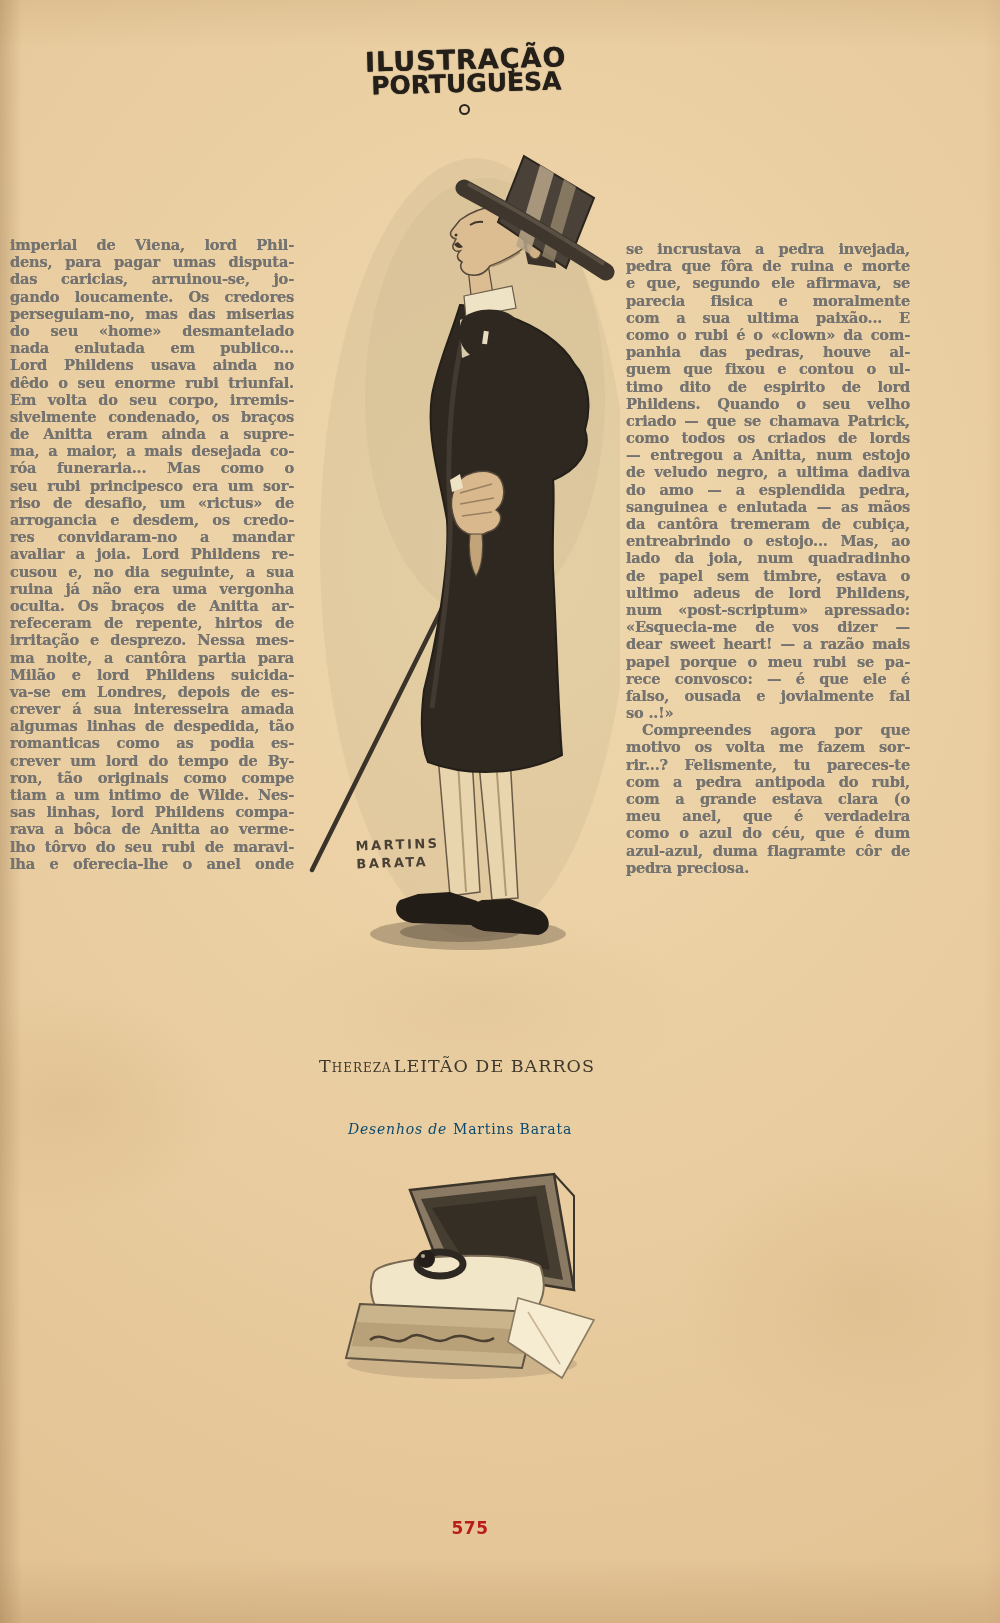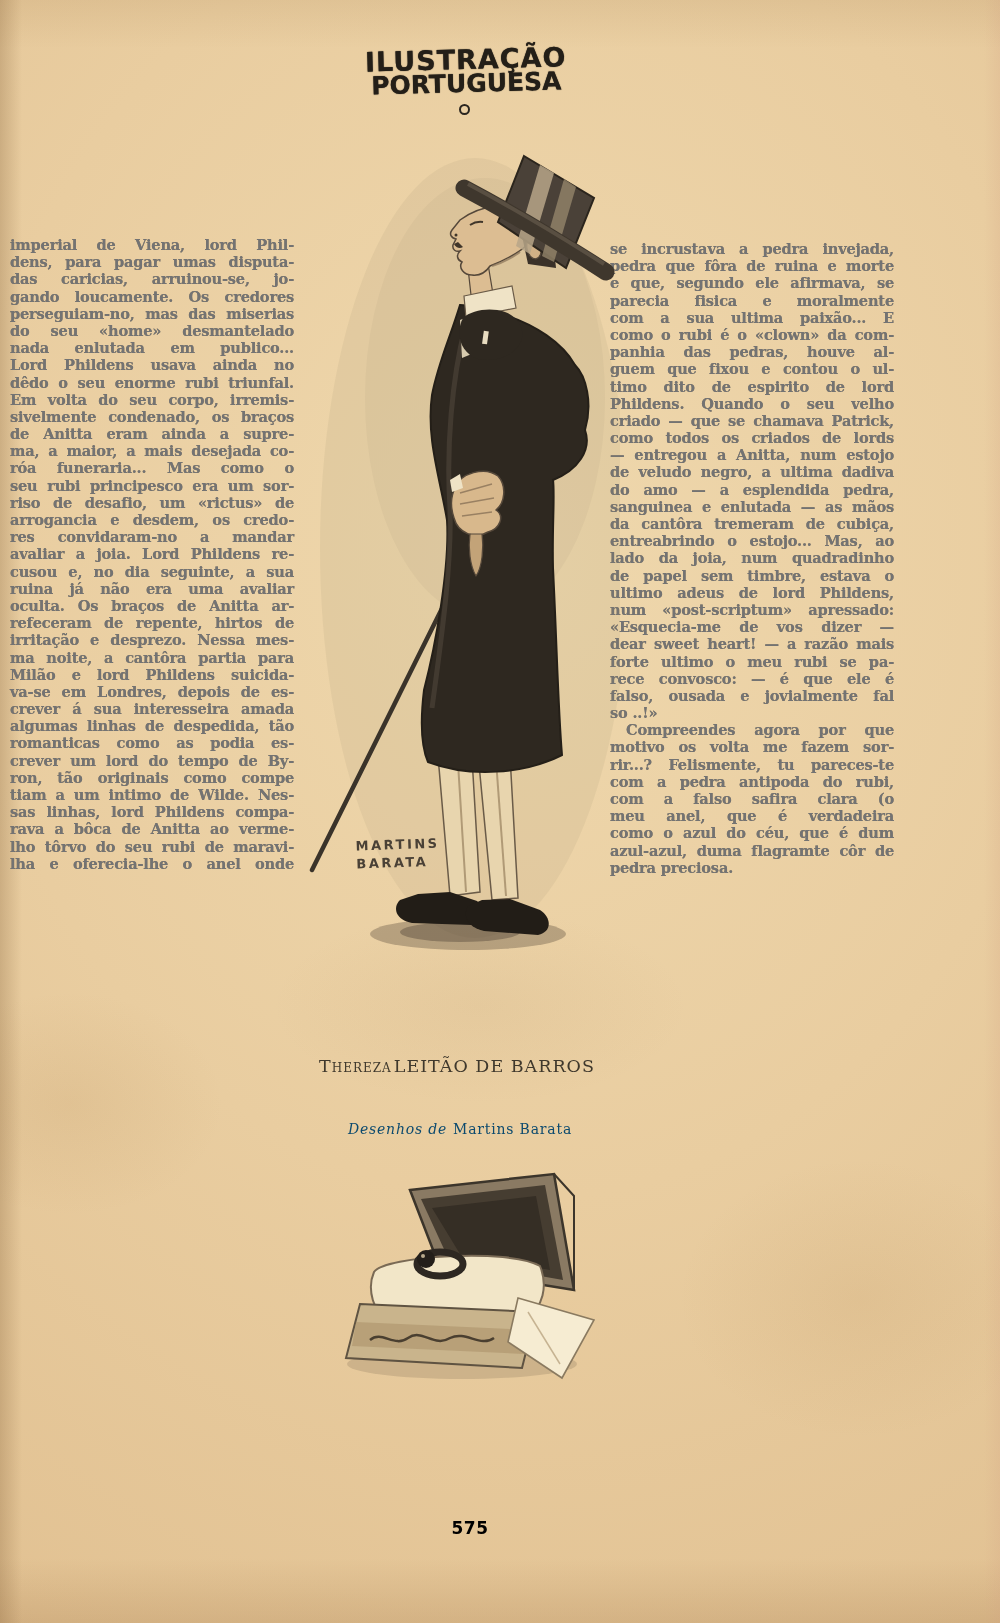--- a/index.html
+++ b/index.html
@@ -33,21 +33,21 @@
   .masthead-dot{
     position:absolute;left:459px;top:104px;width:7px;height:7px;
     border:2px solid #2a251f;border-radius:50%;
   }
   .column{
     position:absolute;width:284px;
     color:#737373;font-weight:700;font-size:14.6px;
     letter-spacing:-0.2px;
   }
   .col-left{left:10px;top:236px;}
-  .col-right{left:610px;top:240px;}
+  .col-right{left:626px;top:240px;}
   .text-line{
     height:17.2px;line-height:17.2px;white-space:nowrap;
     text-align:justify;text-align-last:justify;
     text-shadow:0 0 .5px rgba(69,60,47,.55);
   }
   .text-line.short{text-align-last:left;}
   .text-line.indent{text-indent:16px;}
   .figure-wrap{position:absolute;left:300px;top:148px;width:320px;height:820px;}
   .signature{
     position:absolute;left:356px;top:836px;
@@ -61,21 +61,21 @@
   .byline .sc{font-variant:small-caps;margin-right:2px;}
   .credit{
     position:absolute;left:0;right:80px;top:1121px;text-align:center;
     color:#0c4a6e;font-size:14px;letter-spacing:.8px;
   }
   .credit .it{font-style:italic;margin-right:6px;}
   .box-wrap{position:absolute;left:322px;top:1172px;width:282px;height:212px;}
   .page-number{
     position:absolute;left:0;right:60px;top:1518px;text-align:center;
     font-family:"DejaVu Sans", sans-serif;font-weight:700;
-    font-size:17px;color:#000000;letter-spacing:.5px;
+    font-size:17px;color:#b91c1c;letter-spacing:.5px;
   }
 </style>
 </head>
 <body>
 
 <div class="paper-overlay"></div>
 
 <div class="masthead">
   <div class="m1">ILUSTRAÇÃO</div>
   <div class="m2">PORTUGUESA</div>
@@ -96,21 +96,21 @@
     <div class="text-line">sivelmente condenado, os braços</div>
     <div class="text-line">de Anitta eram ainda a supre-</div>
     <div class="text-line">ma, a maior, a mais desejada co-</div>
     <div class="text-line">róa funeraria... Mas como o</div>
     <div class="text-line">seu rubi principesco era um sor-</div>
     <div class="text-line">riso de desafio, um «rictus» de</div>
     <div class="text-line">arrogancia e desdem, os credo-</div>
     <div class="text-line">res convidaram-no a mandar</div>
     <div class="text-line">avaliar a joia. Lord Phildens re-</div>
     <div class="text-line">cusou e, no dia seguinte, a sua</div>
-    <div class="text-line">ruina já não era uma avaliar</div>
+    <div class="text-line">ruina já não era uma vergonha</div>
     <div class="text-line">oculta. Os braços de Anitta ar-</div>
     <div class="text-line">refeceram de repente, hirtos de</div>
     <div class="text-line">irritação e desprezo. Nessa mes-</div>
     <div class="text-line">ma noite, a cantôra partia para</div>
     <div class="text-line">Milão e lord Phildens suicida-</div>
     <div class="text-line">va-se em Londres, depois de es-</div>
     <div class="text-line">crever á sua interesseira amada</div>
     <div class="text-line">algumas linhas de despedida, tão</div>
     <div class="text-line">romanticas como as podia es-</div>
     <div class="text-line">crever um lord do tempo de By-</div>
@@ -140,29 +140,29 @@
     <div class="text-line">do amo — a esplendida pedra,</div>
     <div class="text-line">sanguinea e enlutada — as mãos</div>
     <div class="text-line">da cantôra tremeram de cubiça,</div>
     <div class="text-line">entreabrindo o estojo... Mas, ao</div>
     <div class="text-line">lado da joia, num quadradinho</div>
     <div class="text-line">de papel sem timbre, estava o</div>
     <div class="text-line">ultimo adeus de lord Phildens,</div>
     <div class="text-line">num «post-scriptum» apressado:</div>
     <div class="text-line">«Esquecia-me de vos dizer —</div>
     <div class="text-line">dear sweet heart! — a razão mais</div>
-    <div class="text-line">forte ultimo o meu rubi se pa-</div>
+    <div class="text-line">papel porque o meu rubi se pa-</div>
     <div class="text-line">rece convosco: — é que ele é</div>
     <div class="text-line">falso, ousada e jovialmente fal</div>
     <div class="text-line short">so ..!»</div>
     <div class="text-line indent">Compreendes agora por que</div>
     <div class="text-line">motivo os volta me fazem sor-</div>
     <div class="text-line">rir...? Felismente, tu pareces-te</div>
     <div class="text-line">com a pedra antipoda do rubi,</div>
-    <div class="text-line">com a falso safira clara (o</div>
+    <div class="text-line">com a grande estava clara (o</div>
     <div class="text-line">meu anel, que é verdadeira</div>
     <div class="text-line">como o azul do céu, que é dum</div>
     <div class="text-line">azul-azul, duma flagramte côr de</div>
     <div class="text-line short">pedra preciosa.</div>
   </div>
 
 <div class="figure-wrap">
 <svg width="320" height="820" viewBox="0 0 320 820" xmlns="http://www.w3.org/2000/svg">
 
   <ellipse cx="175" cy="400" rx="155" ry="390" fill="#8d7c64" opacity="0.10"></ellipse>

